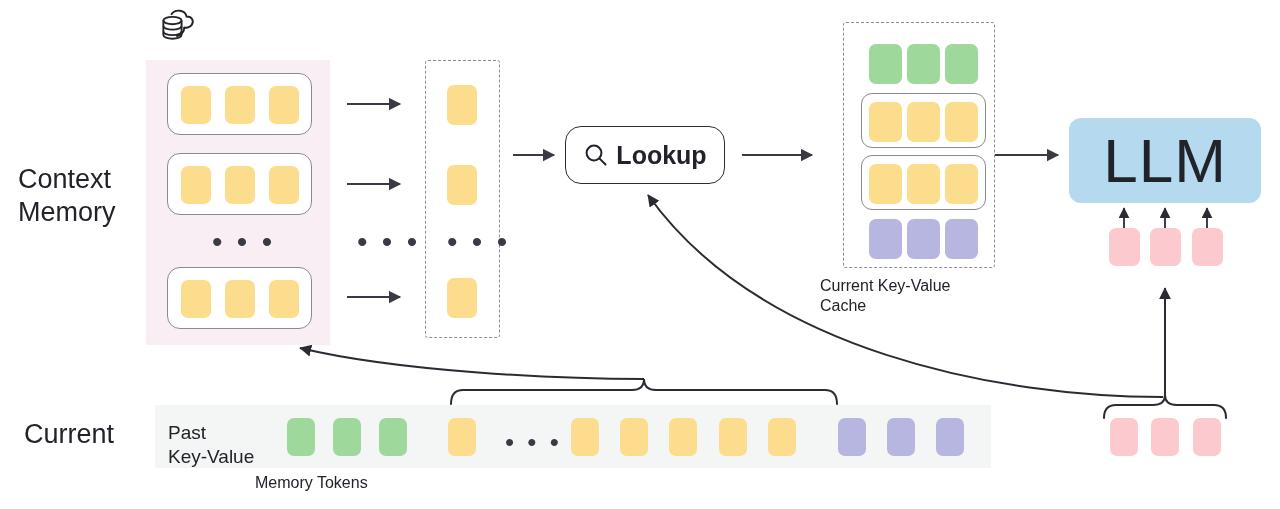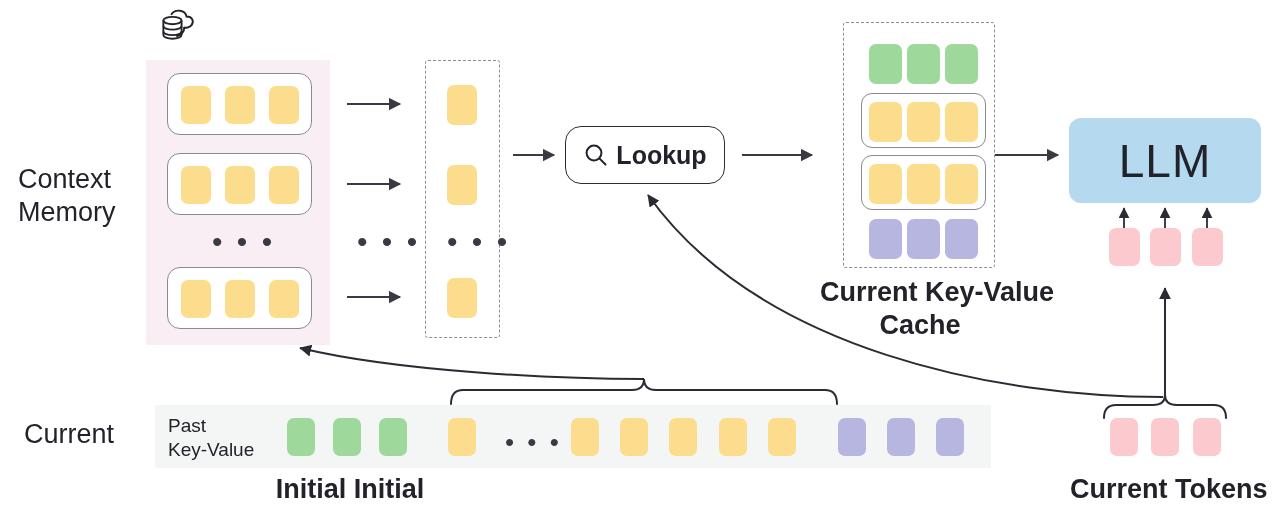--- a/index.html
+++ b/index.html
@@ -24,23 +24,23 @@
   
   .label {
     position: absolute;
     color: #22222a;
     line-height: 1.22;
     white-space: pre;
     user-select: none;
   }
   .lbl-side   { font-size: 27px; }
   .lbl-head   { font-size: 23px; text-align: center; }
-  .lbl-cap    { font-size: 27px; text-align: center; font-weight: bold; }
-  .lbl-small  { font-size: 19px; line-height: 1.24; }
-  .lbl-llm    { font-size: 46px; letter-spacing: 1px; }
+  .lbl-cap    { font-size: 16px; text-align: left; }
+  .lbl-small  { font-size: 19px; line-height: 1.24; margin-top: 7px; }
+  .lbl-llm    { font-size: 62px; letter-spacing: 1px; }
   .lbl-lookup { font-size: 25px; font-weight: bold; }
 
   
   #context-panel {
     left: 146px; top: 60px;
     width: 184px; height: 285px;
     background: #faeef5;
   }
   .mem-unit {
     position: absolute;
@@ -296,16 +296,15 @@
   <div class="tok tok-yellow" style="left:768px; top:418px; width:28px; height:38px;"></div>
 
   <div class="tok tok-purple" style="left:838px; top:418px; width:28px; height:38px;"></div>
   <div class="tok tok-purple" style="left:887px; top:418px; width:28px; height:38px;"></div>
   <div class="tok tok-purple" style="left:936px; top:418px; width:28px; height:38px;"></div>
 
   <div class="tok tok-pink" style="left:1110px; top:418px; width:28px; height:38px;"></div>
   <div class="tok tok-pink" style="left:1151px; top:418px; width:28px; height:38px;"></div>
   <div class="tok tok-pink" style="left:1193px; top:418px; width:28px; height:38px;"></div>
 
-  <div class="label lbl-cap" style="left:255px; top:473px; width:190px;">Initial Initial</div>
-  <div class="label lbl-cap" style="left:1070px; top:473px; width:190px;">Current Tokens</div>
+  <div class="label lbl-cap" style="left:255px; top:473px; width:190px;">Memory Tokens</div>
 
 </div>
 
 </body></html>

